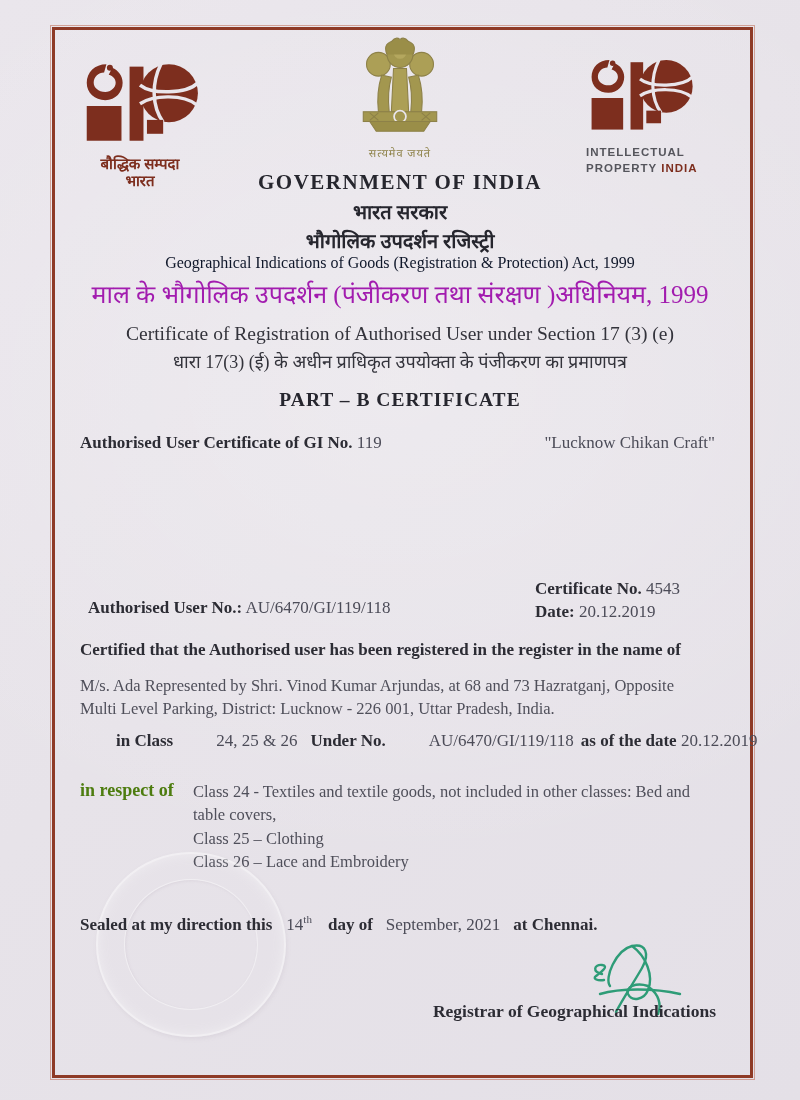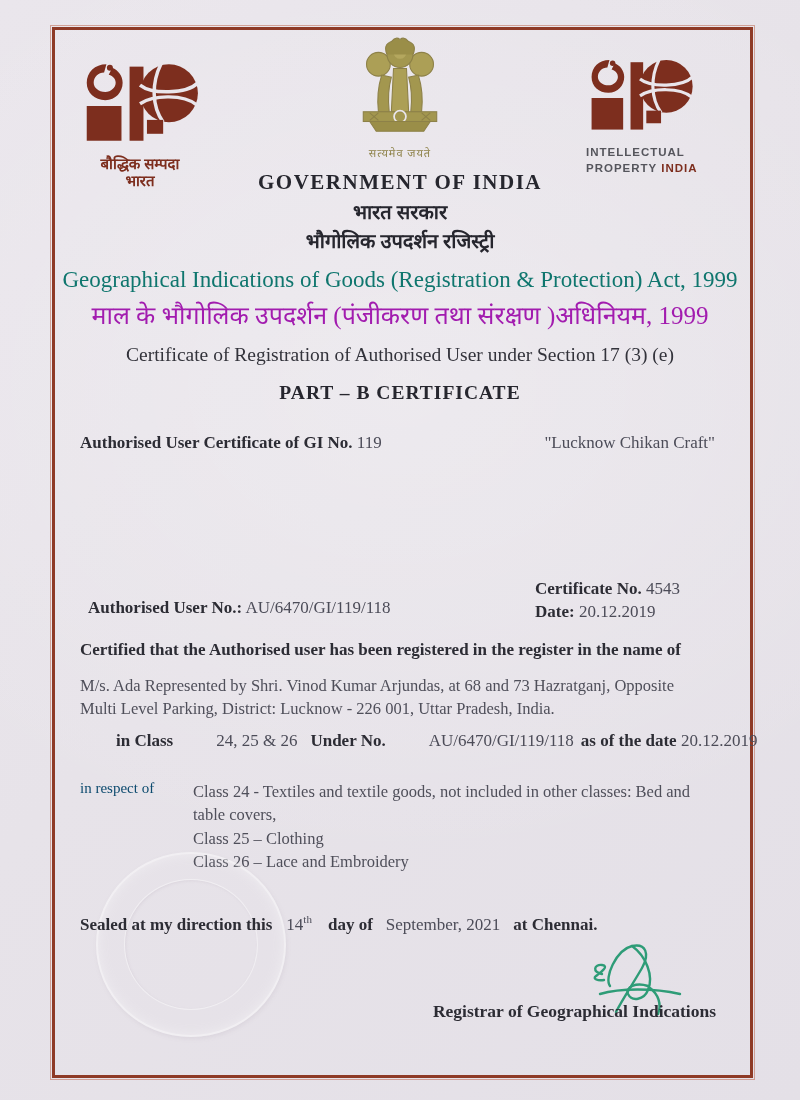--- a/index.html
+++ b/index.html
@@ -36,38 +36,38 @@
   }
   .logo-caption-en .india { color:#7d2e1e; }
   .emblem-wrap { position:absolute; left:335px; top:36px; width:130px; text-align:center; }
   .emblem-motto { font-size:11px; color:#8d8148; letter-spacing:1px; margin-top:1px; }
   
   .titles { position:absolute; left:60px; top:170px; width:680px; text-align:center; }
   .t-gov-en { font-size:21px; font-weight:bold; letter-spacing:1.5px; color:#26262e; }
   .t-gov-hi { font-size:20px; font-weight:bold; margin-top:3px; color:#26262e; }
   .t-reg-en { font-size:20px; font-weight:bold; letter-spacing:1px; margin-top:3px; color:#26262e; }
   .t-reg-hi { font-size:20px; font-weight:bold; margin-top:2px; color:#26262e; }
-  .t-act-en { font-size:23px; margin-top:13px; color:#0f766e; }
+  .t-act-en { font-size:16px; color:#0f172a; }
   .t-act-hi { font-size:25px; margin-top:4px; color:#a21caf; }
   .t-cert-en { font-size:19.5px; margin-top:13px; color:#33333b; }
   .t-cert-hi { font-size:18px; margin-top:4px; color:#33333b; }
   .t-partb { font-size:19.5px; font-weight:bold; letter-spacing:1px; margin-top:16px; color:#26262e; }
   
   .lbl { font-weight:bold; color:#2c2c34; }
   .val { color:#4c4c58; }
   .gi-line { position:absolute; left:80px; top:433px; width:635px; display:flex; justify-content:space-between; font-size:17px; }
   .cert-no-block { position:absolute; left:535px; top:578px; font-size:17px; line-height:1.35; }
   .au-line { position:absolute; left:88px; top:598px; font-size:17px; }
   .certified-line { position:absolute; left:80px; top:640px; font-size:17px; font-weight:bold; color:#2c2c34; }
   .holder { position:absolute; left:80px; top:674px; width:628px; font-size:16.5px; line-height:1.42; color:#4f4f5a; }
   .class-line { position:absolute; left:80px; top:731px; width:622px; display:flex; align-items:baseline; font-size:17px; white-space:nowrap; }
   .class-line .g { margin-right:7px;margin-left:36px; }
   .class-line .asof { margin-left:auto; }
   .respect-row { position:absolute; left:80px; top:780px; width:630px; display:flex; font-size:16.5px; }
-  .respect-label { font-weight:normal; width:113px; flex:none; font-size:15px; color:#0c4a6e; }
+  .respect-label { font-weight:bold; width:113px; flex:none; font-size:18px; color:#4d7c0f; }
   .respect-list { color:#4f4f5a; line-height:1.42; }
   
   .emboss-seal {
     position:absolute; left:96px; top:852px; width:190px; height:185px; border-radius:50%;
     border:2px solid rgba(255,255,255,0.65);
     box-shadow: inset 0 0 12px rgba(255,255,255,0.5), 1px 2px 4px rgba(170,160,175,0.25);
     opacity:0.7;
   }
   .emboss-seal .inner {
     position:absolute; left:14%; top:14%; width:72%; height:72%; border-radius:50%;
@@ -163,20 +163,21 @@
   </div>
 </div>
 
 <div class="titles">
   <div class="t-gov-en">GOVERNMENT OF INDIA</div>
   <div class="t-gov-hi">भारत सरकार</div>
   <div class="t-reg-hi">भौगोलिक उपदर्शन रजिस्ट्री</div>
   <div class="t-act-en">Geographical Indications of Goods (Registration &amp; Protection) Act, 1999</div>
   <div class="t-act-hi">माल के भौगोलिक उपदर्शन (पंजीकरण तथा संरक्षण )अधिनियम, 1999</div>
   <div class="t-cert-en">Certificate of Registration of Authorised User under Section 17 (3) (e)</div>
+  <div class="t-cert-hi">धारा 17(3) (ई) के अधीन प्राधिकृत उपयोक्ता के पंजीकरण का प्रमाणपत्र</div>
   <div class="t-partb">PART – B CERTIFICATE</div>
 </div>
 
 <div class="gi-line">
   <div>
     <span class="lbl">Authorised User Certificate of GI No.</span>
     <span class="val">119</span>
   </div>
   <div class="val">"Lucknow Chikan Craft"</div>
 </div>

